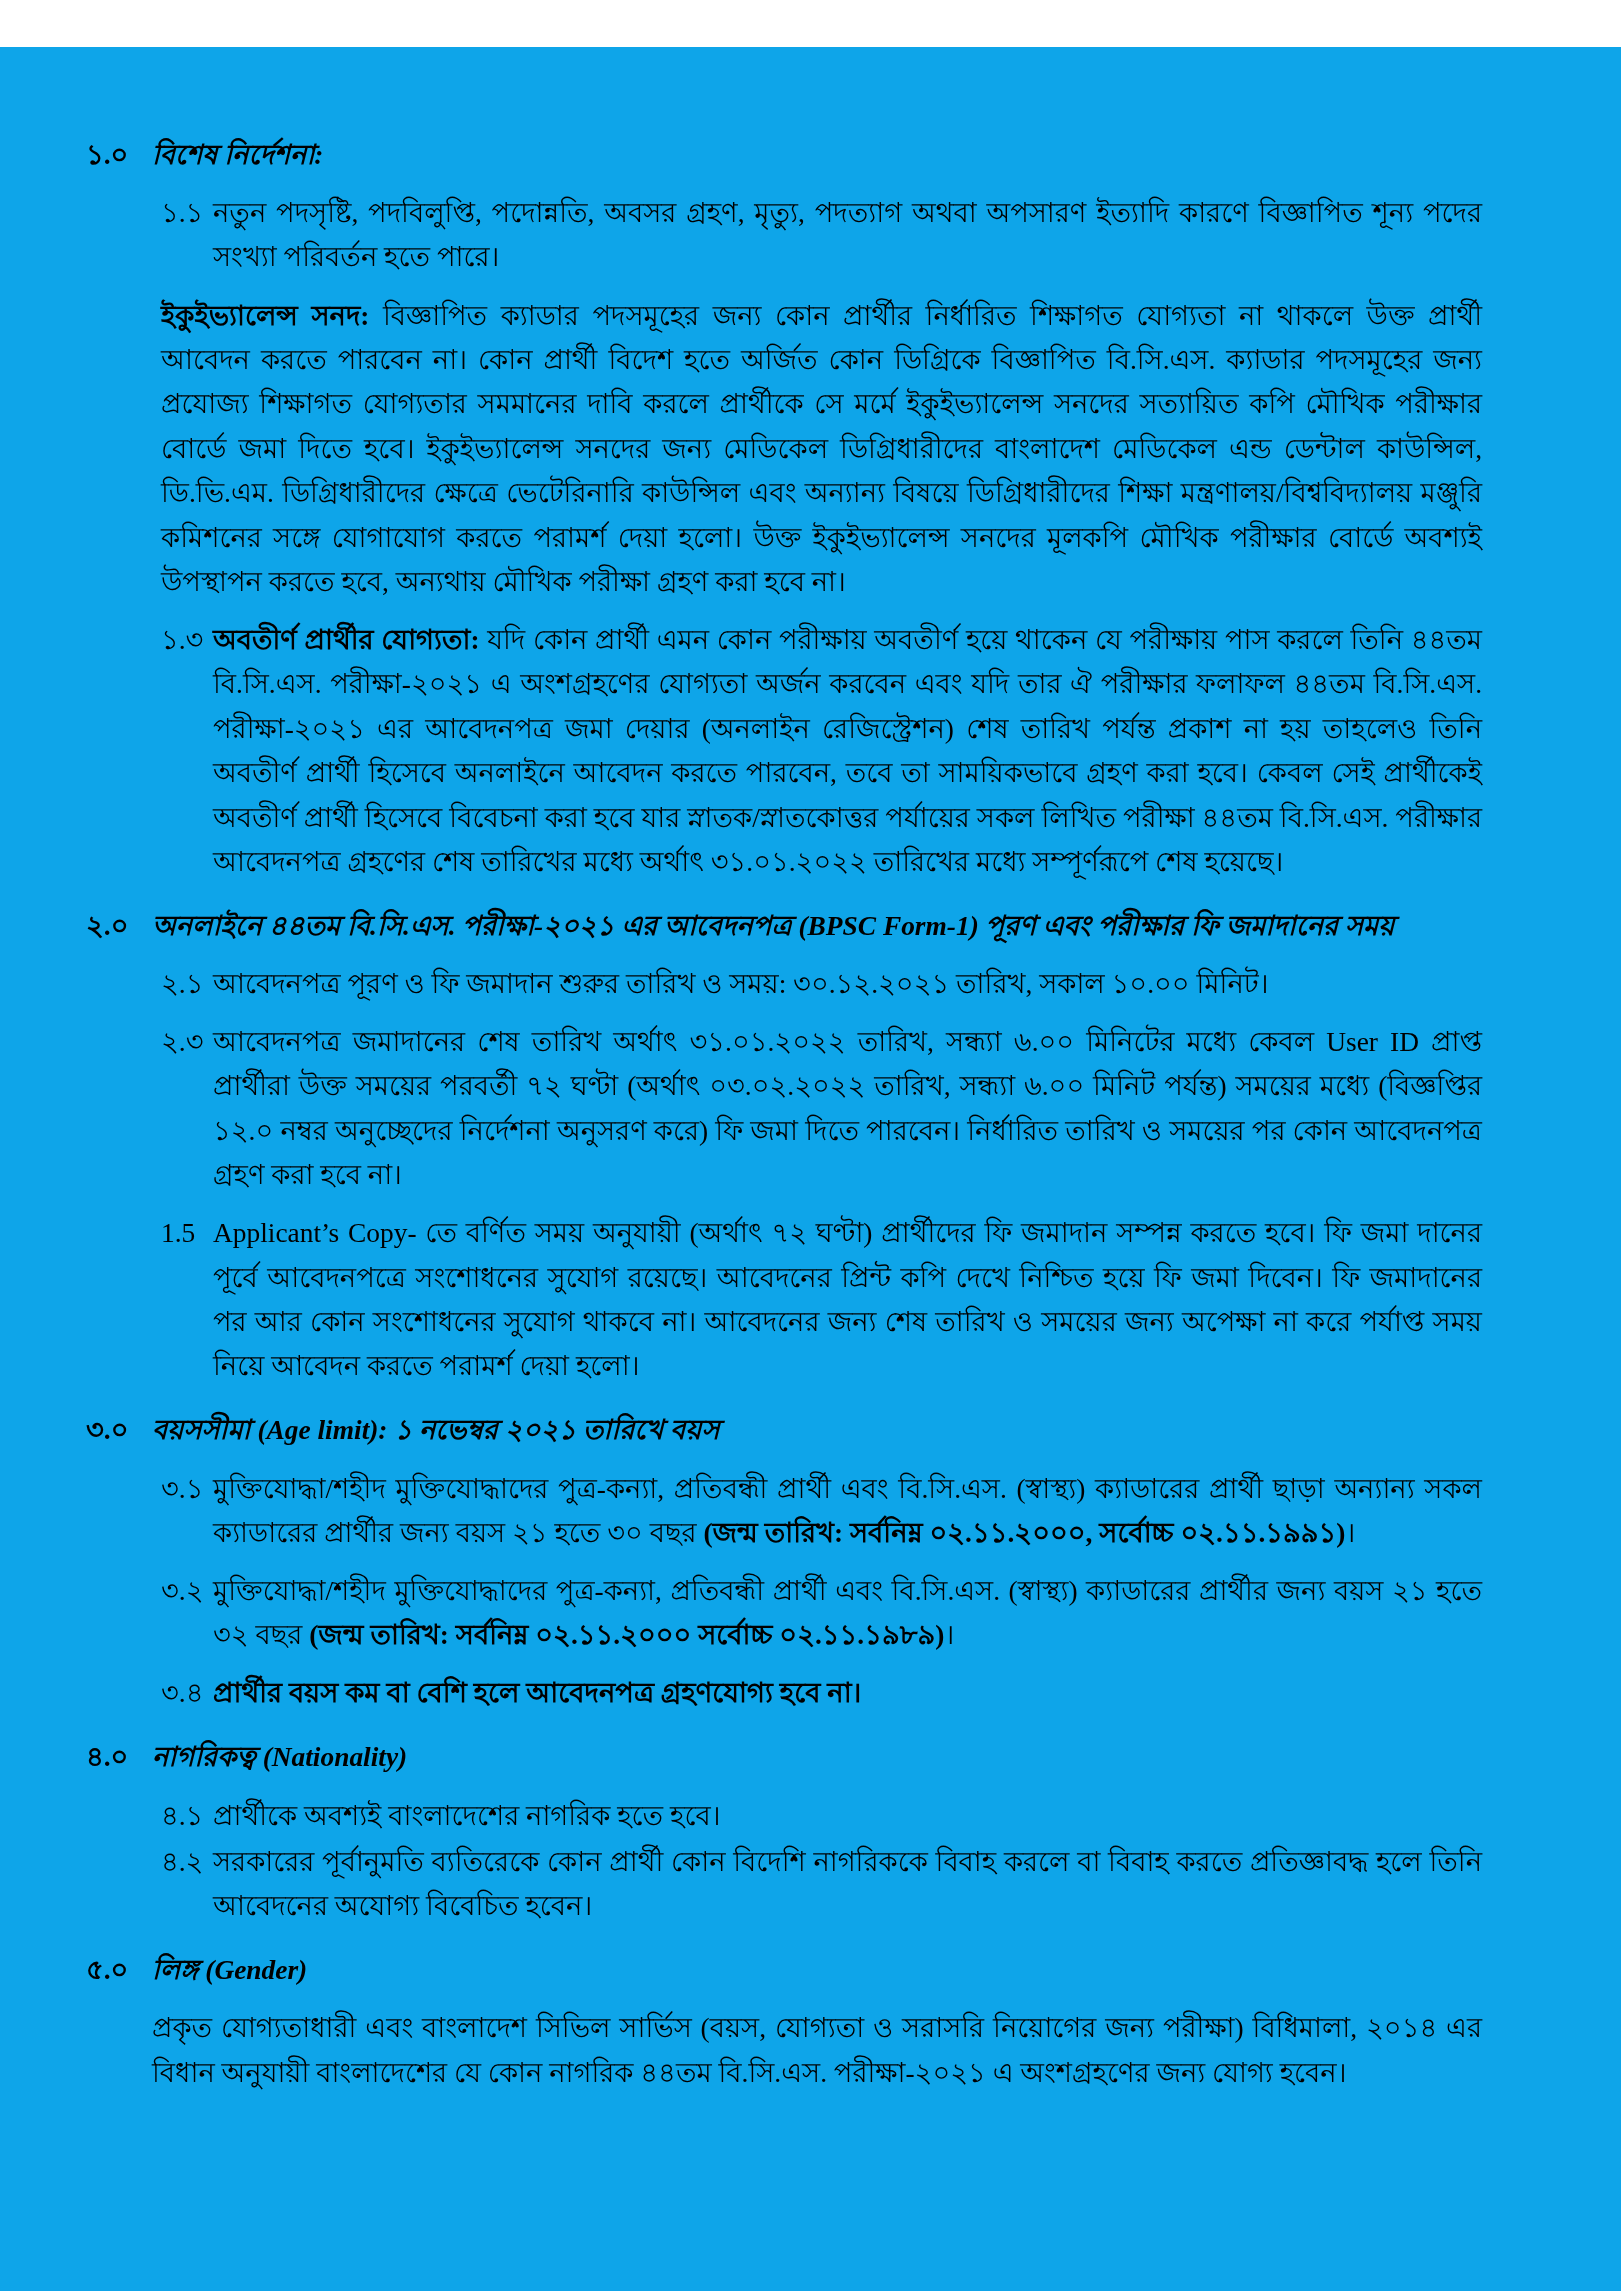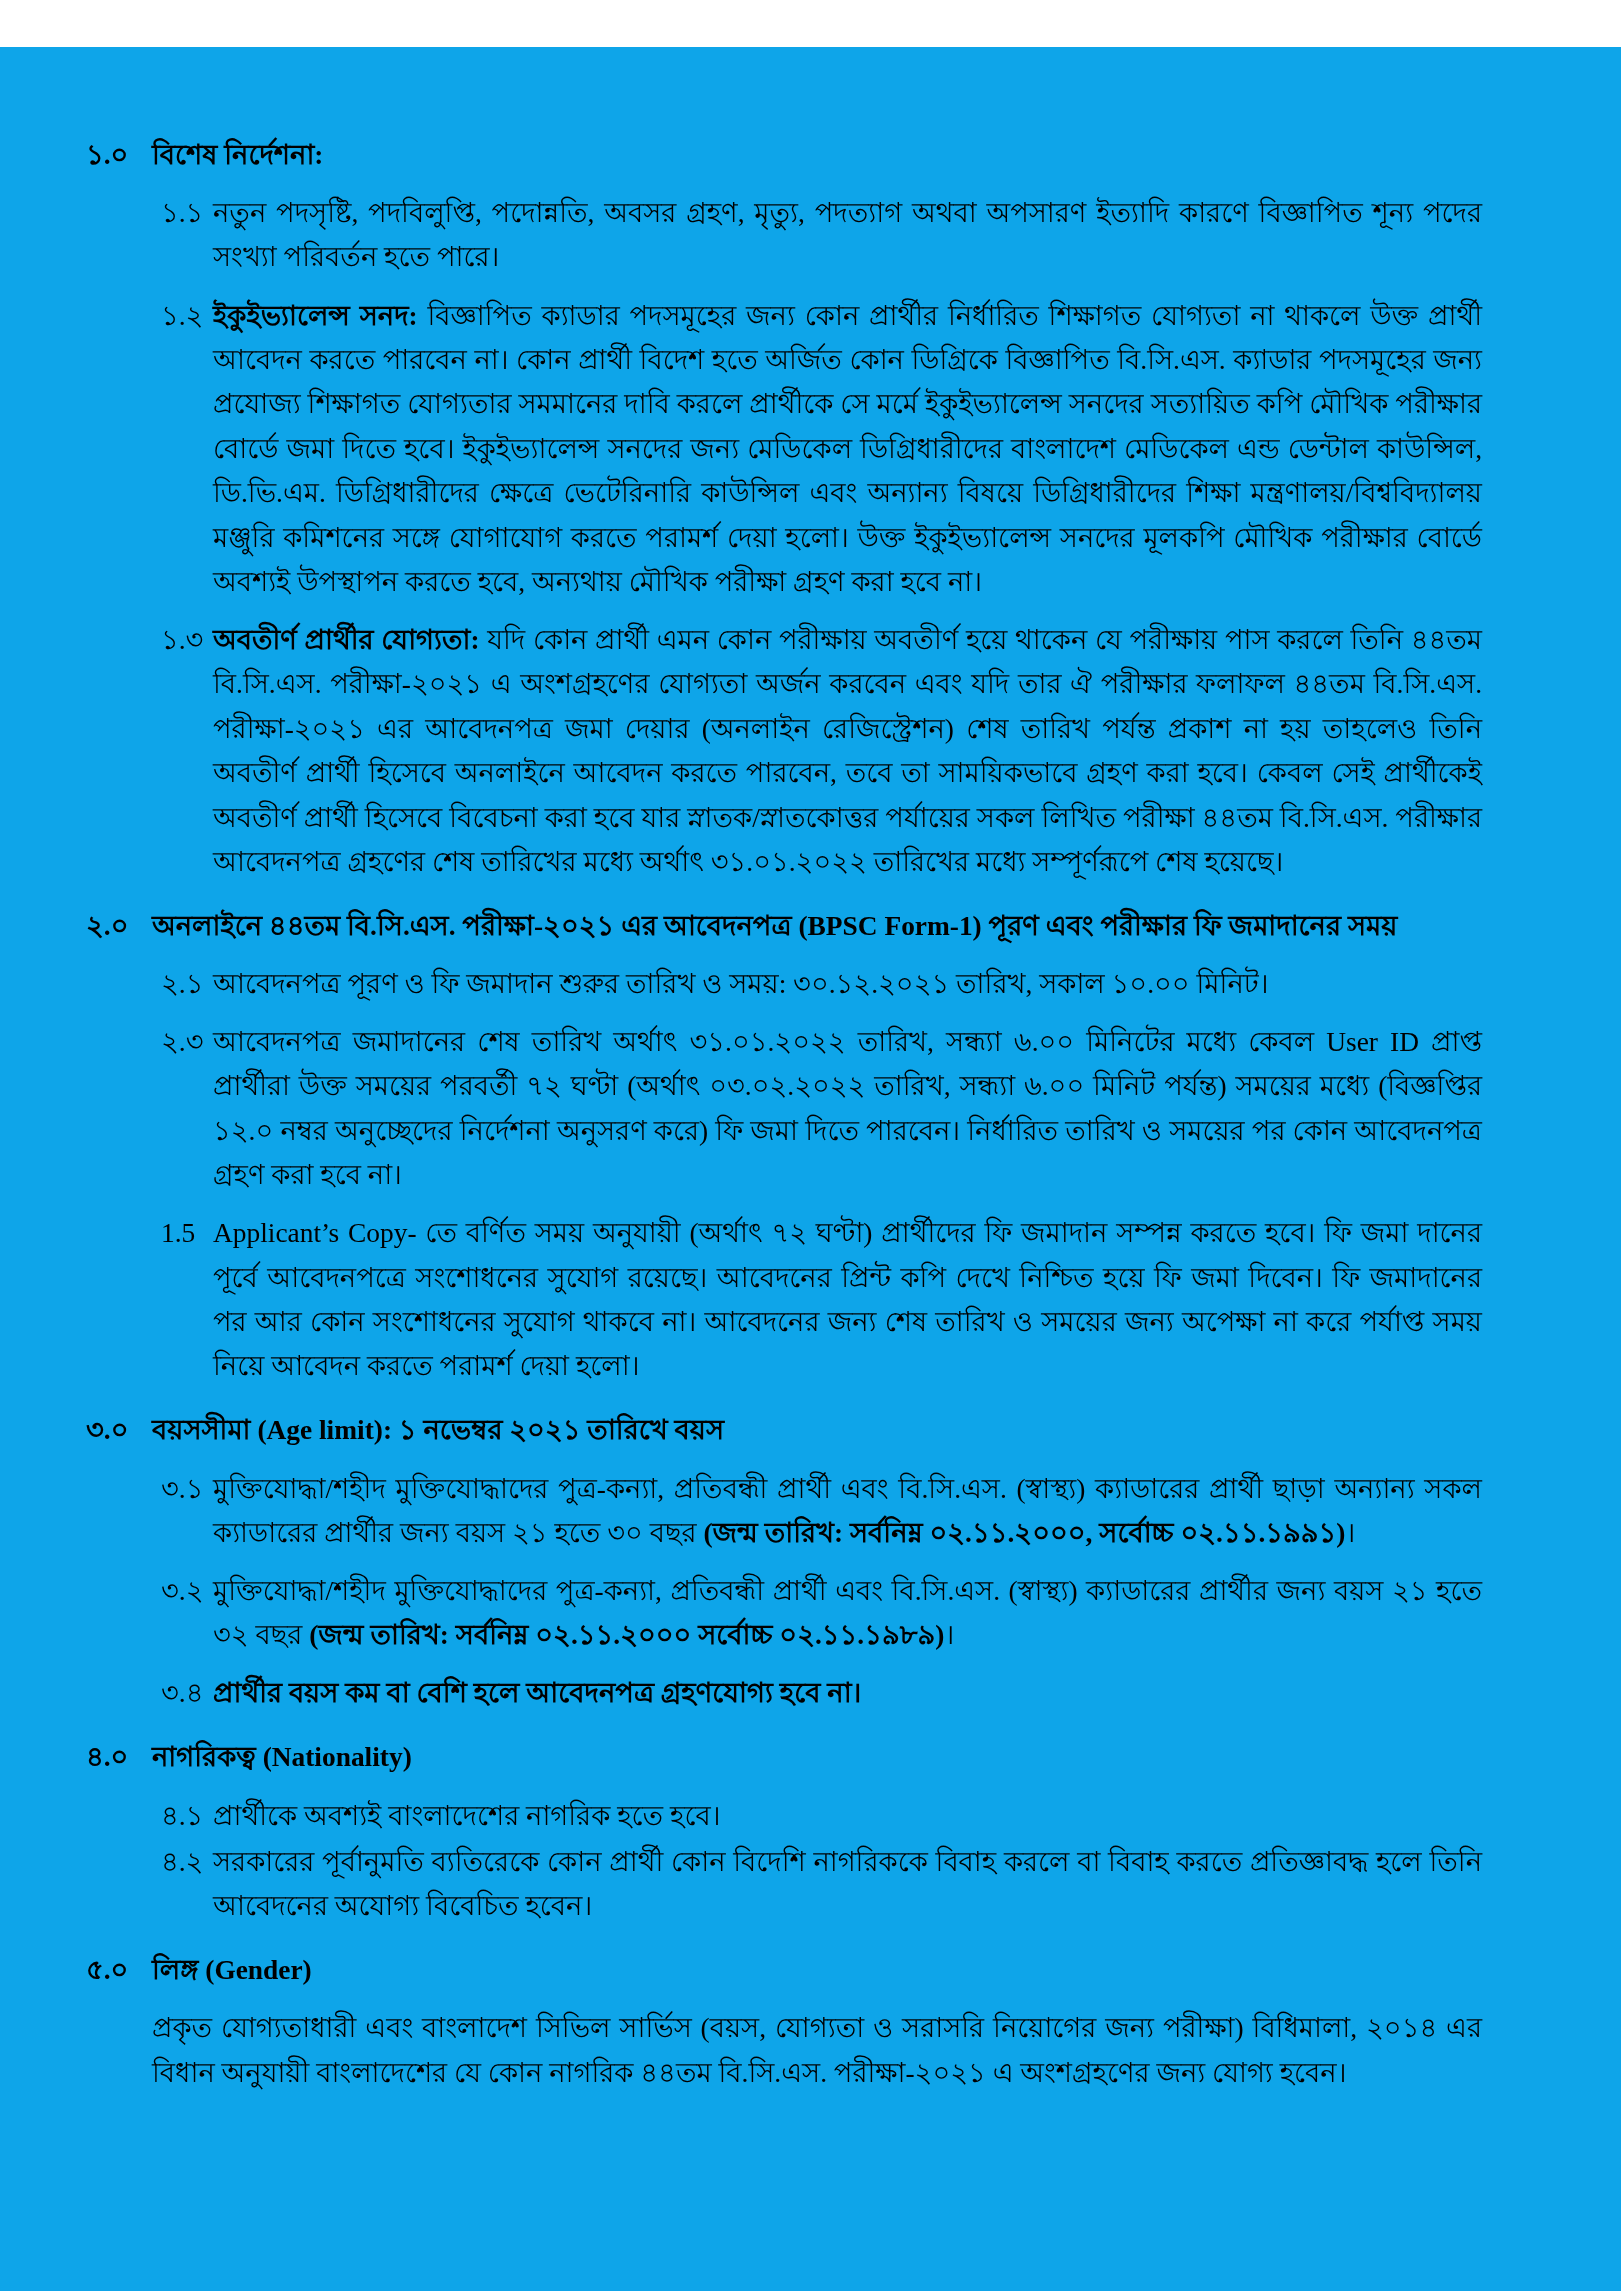--- a/index.html
+++ b/index.html
@@ -27,20 +27,21 @@
     display: flex;
     font-weight: bold;
   }
   .sec-num {
     width: 66px;
     flex-shrink: 0;
   }
   .sec-title {
     flex: 1;
     text-align: justify;
+    font-style: italic;
   }
   .item {
     display: flex;
     margin-left: 75px;
     margin-top: 13.7px;
     justify-content: flex-end;
   }
   .item.tight { margin-top: 2px; }
   .item-num {
     width: 52px;
@@ -73,21 +74,20 @@
       <section class="sec">
         <div class="sec-head">
           <span class="sec-num">১.০</span>
           <span class="sec-title">বিশেষ নির্দেশনা:</span>
         </div>
         <div class="item">
           <span class="item-num">১.১</span>
           <span class="item-text"><span>নতুন পদসৃষ্টি, পদবিলুপ্তি, পদোন্নতি, অবসর গ্রহণ, মৃত্যু, পদত্যাগ অথবা অপসারণ ইত্যাদি কারণে বিজ্ঞাপিত শূন্য পদের সংখ্যা পরিবর্তন হতে পারে।</span></span>
         </div>
         <div class="item">
-          <span class="item-num">১.২</span>
           <span class="item-text"><b>ইকুইভ্যালেন্স সনদ: </b><span>বিজ্ঞাপিত ক্যাডার পদসমূহের জন্য কোন প্রার্থীর নির্ধারিত শিক্ষাগত যোগ্যতা না থাকলে উক্ত প্রার্থী আবেদন করতে পারবেন না। কোন প্রার্থী বিদেশ হতে অর্জিত কোন ডিগ্রিকে বিজ্ঞাপিত বি.সি.এস. ক্যাডার পদসমূহের জন্য প্রযোজ্য শিক্ষাগত যোগ্যতার সমমানের দাবি করলে প্রার্থীকে সে মর্মে ইকুইভ্যালেন্স সনদের সত্যায়িত কপি মৌখিক পরীক্ষার বোর্ডে জমা দিতে হবে। ইকুইভ্যালেন্স সনদের জন্য মেডিকেল ডিগ্রিধারীদের বাংলাদেশ মেডিকেল এন্ড ডেন্টাল কাউন্সিল, ডি.ভি.এম. ডিগ্রিধারীদের ক্ষেত্রে ভেটেরিনারি কাউন্সিল এবং অন্যান্য বিষয়ে ডিগ্রিধারীদের শিক্ষা মন্ত্রণালয়/বিশ্ববিদ্যালয় মঞ্জুরি কমিশনের সঙ্গে যোগাযোগ করতে পরামর্শ দেয়া হলো। উক্ত ইকুইভ্যালেন্স সনদের মূলকপি মৌখিক পরীক্ষার বোর্ডে অবশ্যই উপস্থাপন করতে হবে, অন্যথায় মৌখিক পরীক্ষা গ্রহণ করা হবে না।</span></span>
         </div>
         <div class="item">
           <span class="item-num">১.৩</span>
           <span class="item-text"><b>অবতীর্ণ প্রার্থীর যোগ্যতা: </b><span>যদি কোন প্রার্থী এমন কোন পরীক্ষায় অবতীর্ণ হয়ে থাকেন যে পরীক্ষায় পাস করলে তিনি ৪৪তম বি.সি.এস. পরীক্ষা-২০২১ এ অংশগ্রহণের যোগ্যতা অর্জন করবেন এবং যদি তার ঐ পরীক্ষার ফলাফল ৪৪তম বি.সি.এস. পরীক্ষা-২০২১ এর আবেদনপত্র জমা দেয়ার (অনলাইন রেজিস্ট্রেশন) শেষ তারিখ পর্যন্ত প্রকাশ না হয় তাহলেও তিনি অবতীর্ণ প্রার্থী হিসেবে অনলাইনে আবেদন করতে পারবেন, তবে তা সাময়িকভাবে গ্রহণ করা হবে। কেবল সেই প্রার্থীকেই অবতীর্ণ প্রার্থী হিসেবে বিবেচনা করা হবে যার স্নাতক/স্নাতকোত্তর পর্যায়ের সকল লিখিত পরীক্ষা ৪৪তম বি.সি.এস. পরীক্ষার আবেদনপত্র গ্রহণের শেষ তারিখের মধ্যে অর্থাৎ ৩১.০১.২০২২ তারিখের মধ্যে সম্পূর্ণরূপে শেষ হয়েছে।</span></span>
         </div>
       </section>
       <section class="sec">
         <div class="sec-head">
           <span class="sec-num">২.০</span>

